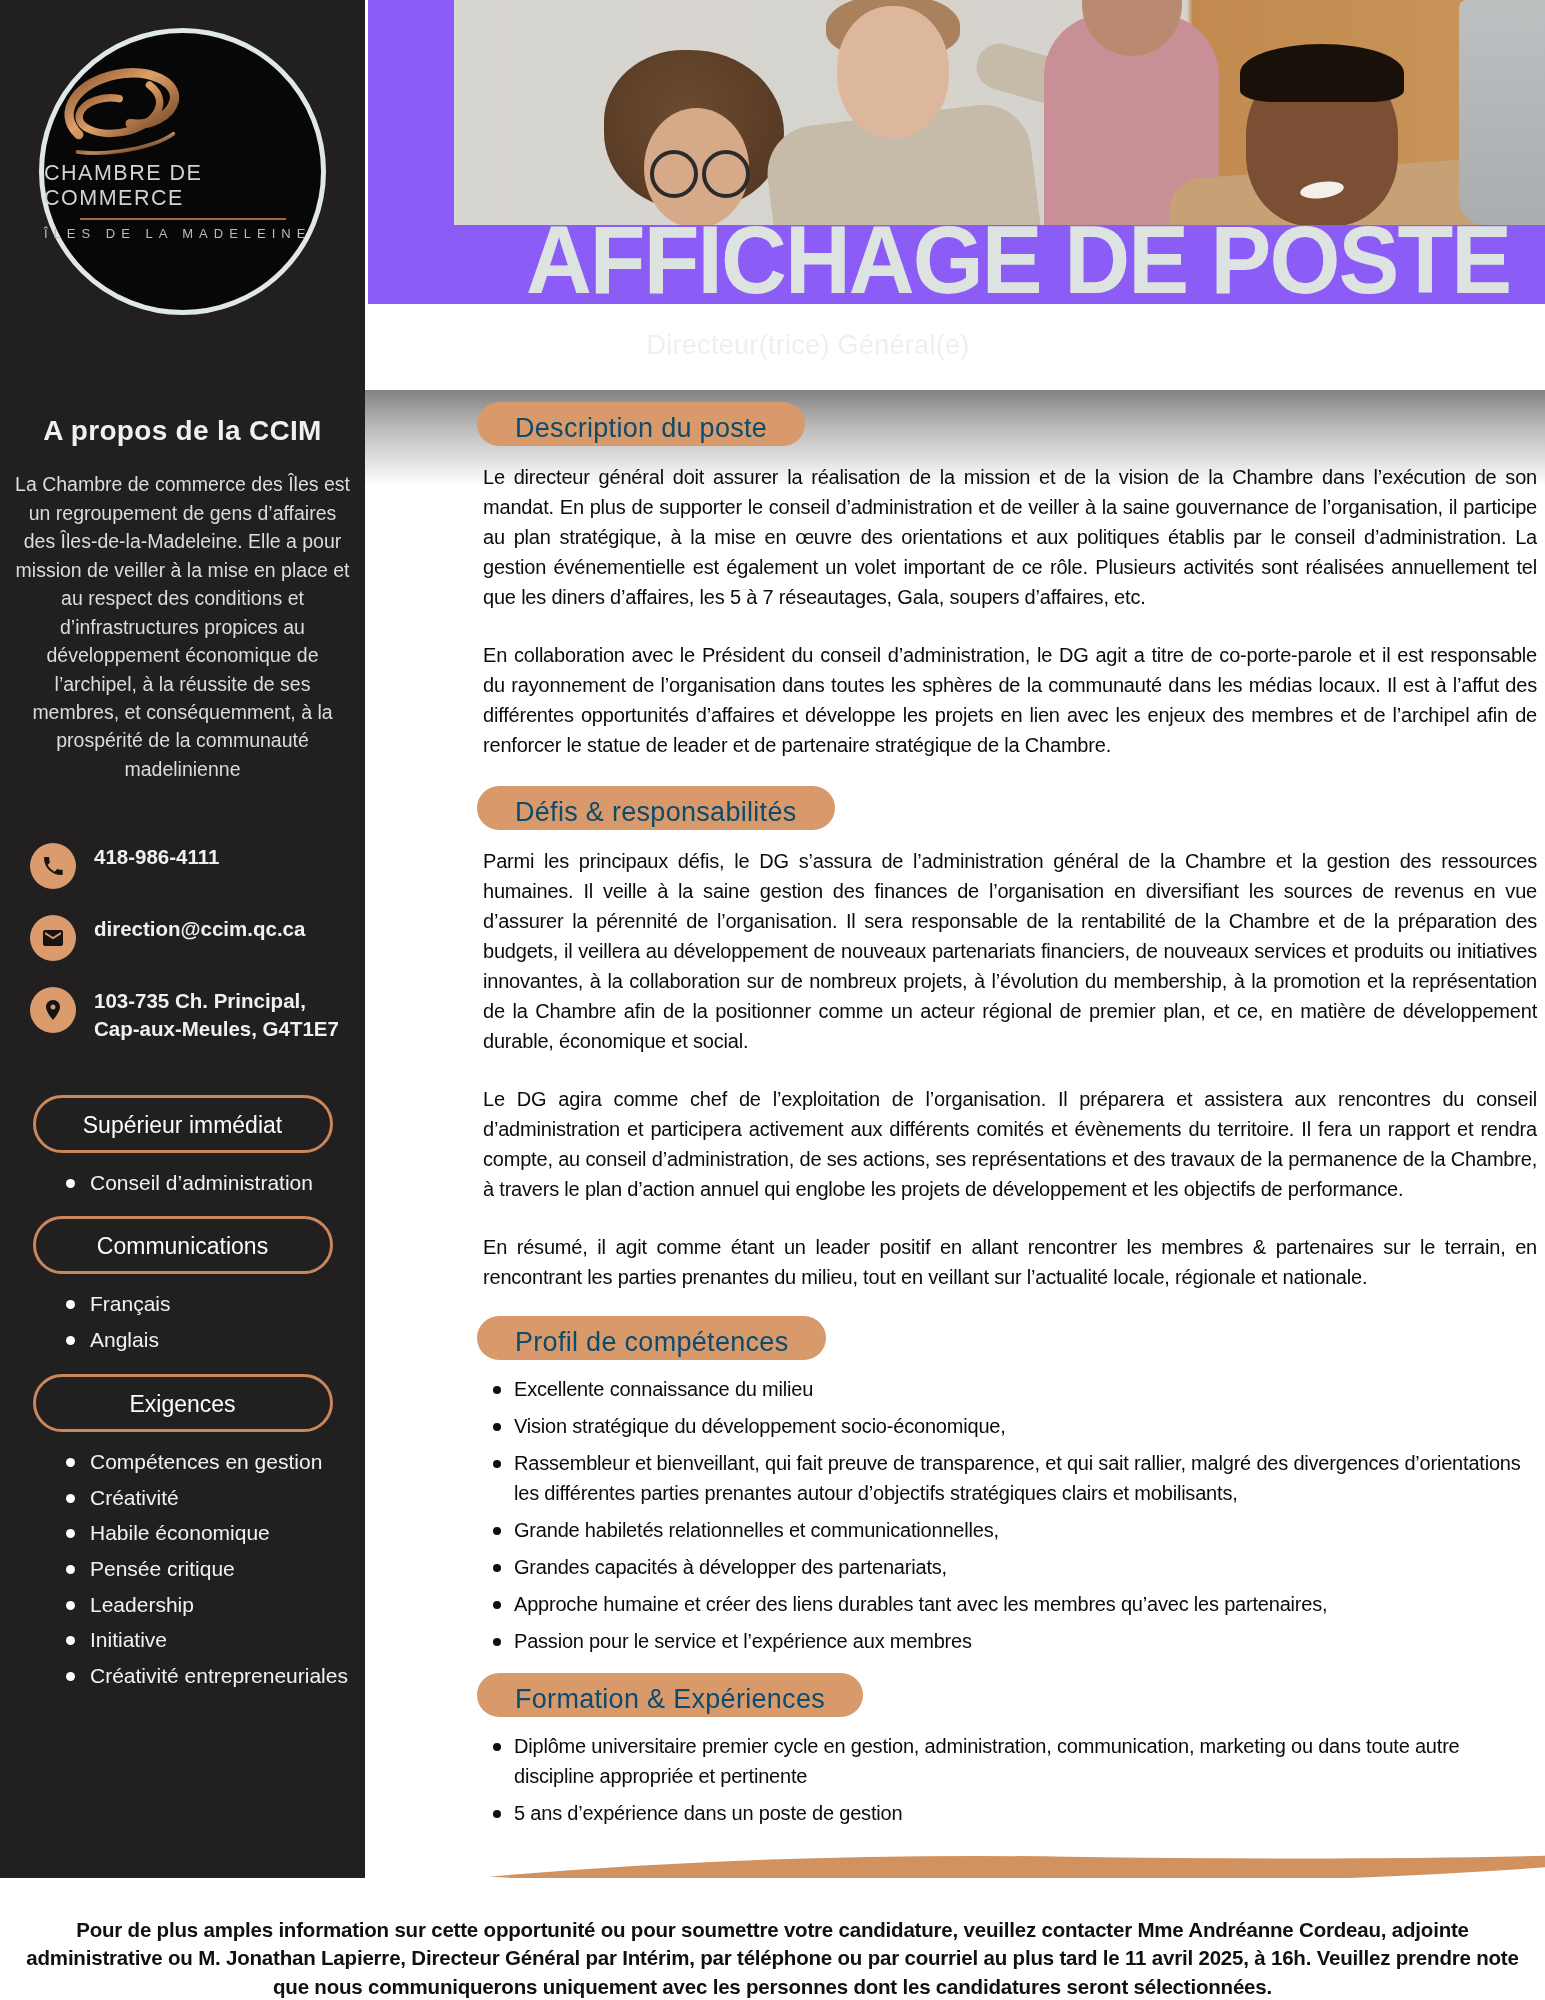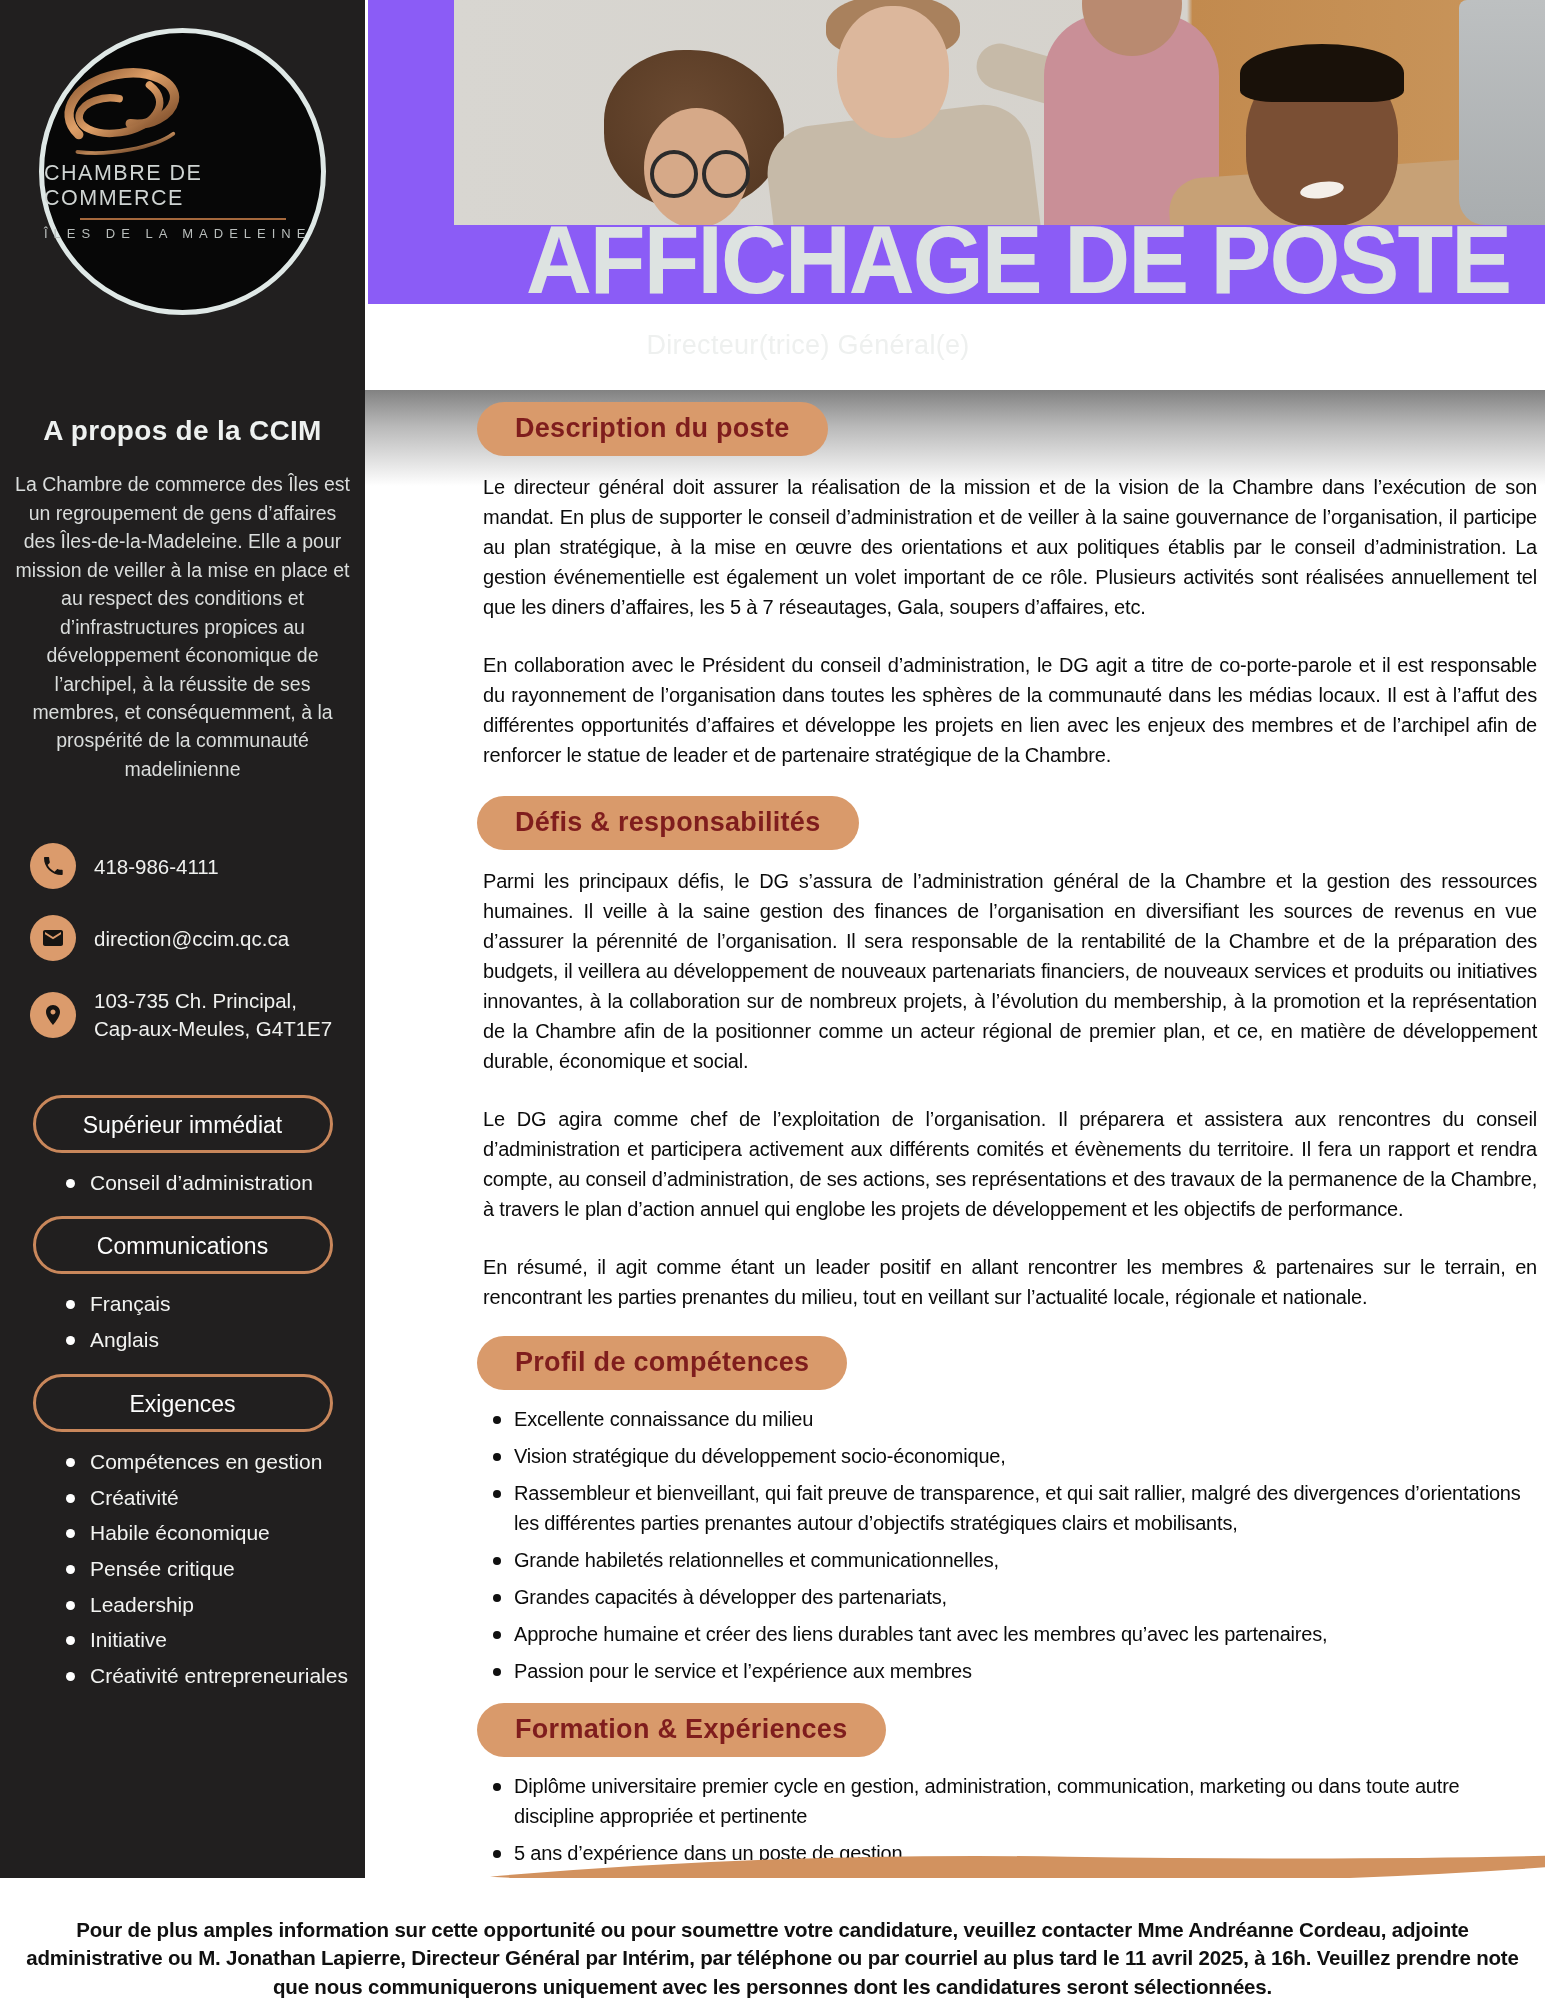--- a/index.html
+++ b/index.html
@@ -11,21 +11,21 @@
   .logo-wrap{position:relative;width:287px;height:287px;margin:28px auto 0;border-radius:50%;
              background:#070707;border:5px solid #dfe8e6;box-sizing:border-box;text-align:left;}
   .logo-swirl{margin-top:26px;}
   .logo-line1{font-size:21.5px;letter-spacing:1.5px;color:#cfd4d2;font-weight:400;margin-top:-6px;}
   .logo-rule{width:206px;height:2px;background:#a5683c;margin:7px auto 6px;}
   .logo-line2{font-size:13px;letter-spacing:6px;color:#b9bebc;}
   .about-title{margin-top:100px;text-align:center;font-size:28px;font-weight:700;color:#eef1f0;letter-spacing:.3px;}
   .about-text{margin:12px 14px 0;text-align:center;font-size:19.5px;line-height:1.46;color:#dadddc;}
 
   .contact-list{margin:60px 0 0 30px;}
-  .crow{display:flex;align-items:center;margin-bottom:26px;}
+  .crow{display:flex;margin-bottom:26px;font-weight:bold;}
   .cic{flex:0 0 46px;width:46px;height:46px;border-radius:50%;background:#db9b6c;display:flex;
        align-items:center;justify-content:center;}
   .cic svg{width:24px;height:24px;fill:#161412;}
   .ctx{margin-left:18px;font-size:20.5px;color:#f0f1ef;white-space:pre-line;line-height:1.35;}
 
   .sidebar-sections{margin-top:52px;}
   .spill{width:300px;height:58px;line-height:54px;margin:20px auto 0;border:3px solid #c9875b;
          border-radius:32px;box-sizing:border-box;text-align:center;font-size:23px;color:#fdfdfd;}
   .slist{list-style:none;margin:16px 0 10px;padding:0 10px 0 64px;}
   .slist li{position:relative;padding-left:26px;font-size:21px;line-height:1.32;color:#f2f3f1;margin:8px 0;}
@@ -55,22 +55,22 @@
   .header-title span{display:inline-block;font-size:96px;font-weight:800;letter-spacing:-2px;
                      transform:scaleX(.95);transform-origin:center;white-space:nowrap;line-height:1;}
   .header-subtitle{position:absolute;left:0;width:880px;top:330px;text-align:center;
                    font-size:27px;color:#eef0ef;letter-spacing:.3px;}
 
   
   .main{position:absolute;left:365px;top:390px;width:1180px;height:1488px;background:#fff;overflow:hidden;}
   .top-fade{position:absolute;left:0;top:0;right:0;height:96px;
             background:linear-gradient(180deg,#828282 0%,#b9b9b9 38%,rgba(255,255,255,0) 100%);}
   .mflow{position:relative;}
-  .mpill{display:inline-block;margin:0 0 0 112px;padding:11px 38px 12px;background:#d99a6b;border-radius:32px;
-         color:#7f1d1d;font-size:27px;letter-spacing:.3px;font-weight:bold;}
+  .mpill{display:inline-block;margin:0 0 0 112px;padding:11px 38px 2px;background:#d99a6b;border-radius:32px;
+         color:#0c4a6e;font-size:27px;letter-spacing:.3px;}
   .sec0 .mpill{margin-top:12px;}
   .sec1 .mpill{margin-top:26px;}
   .sec2 .mpill{margin-top:24px;}
   .sec3 .mpill{margin-top:10px;}
   .para{margin:16px 8px 0 118px;font-size:20px;line-height:1.5;color:#0b0b0b;text-align:justify;letter-spacing:-.2px;}
   .para + .para{margin-top:28px;}
   .blist{list-style:none;margin:14px 8px 0 126px;padding:0;}
   .blist li{position:relative;padding-left:23px;font-size:20px;line-height:1.5;color:#0b0b0b;margin:7px 0;letter-spacing:-.2px;}
   .blist li::before{content:"";position:absolute;left:2px;top:12px;width:8px;height:8px;border-radius:50%;background:#101010;}
   .swoosh{position:absolute;left:125px;right:45px;bottom:-12px;height:40px;}

